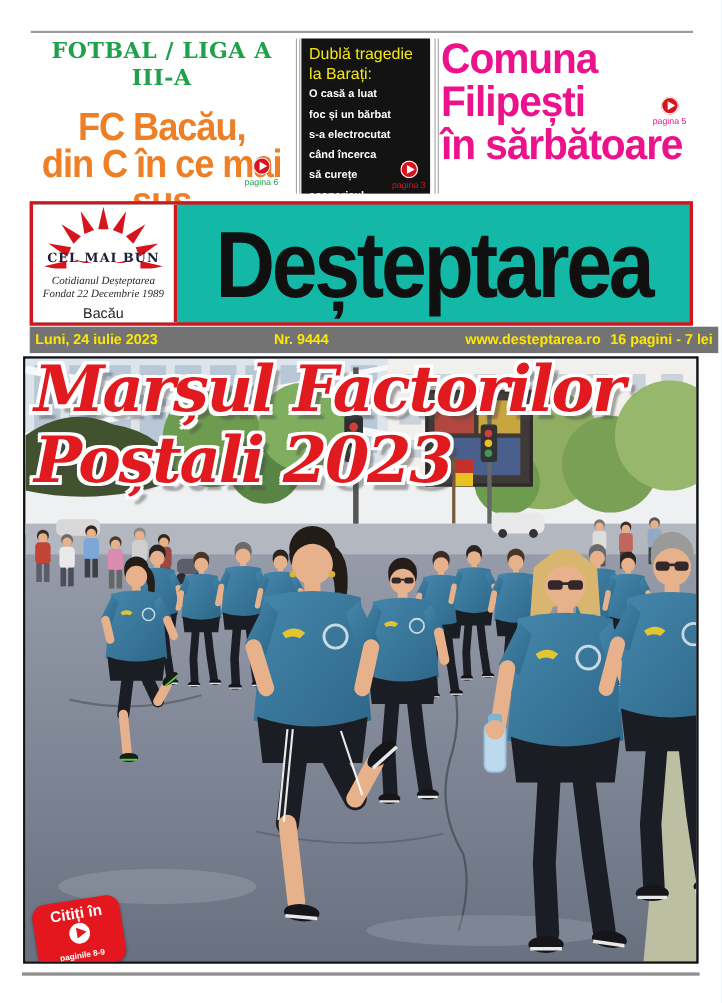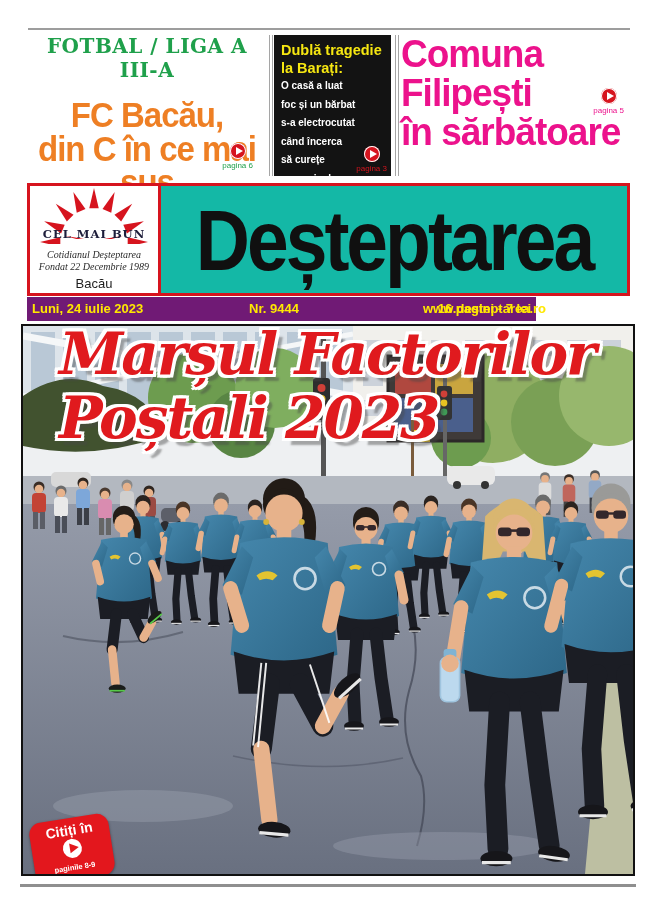--- a/index.html
+++ b/index.html
@@ -11,21 +11,21 @@
   .col-football{position:absolute;left:0;top:0;width:240px;height:146px;text-align:center;}
   .kicker{display:block;margin-top:1px;font-family:"DejaVu Serif",serif;font-weight:bold;
           font-size:20px;color:#1fa04b;letter-spacing:.5px;}
   .fc-title{display:inline-block;margin-top:16px;color:#ee7f24;font-weight:bold;
             font-size:33px;line-height:31px;letter-spacing:-1px;transform:scaleY(1.08);
             transform-origin:top center;}
   .vdiv{position:absolute;top:2px;height:141px;width:0;border-left:4px double #a5a5a5;}
   .vdiv1{left:242px;} .vdiv2{left:368px;}
   .col-tragedy{position:absolute;left:247px;top:2px;width:117px;height:141px;background:#131313;
                box-sizing:border-box;padding:6px 6px 4px 7px;}
-  .trag-title div{color:#f6e711;font-weight:bold;font-size:14.5px;line-height:18px;}
+  .trag-title div{color:#f6e711;font-weight:normal;font-size:14.5px;line-height:18px;}
   .trag-body div{color:#ffffff;font-weight:bold;font-size:10px;line-height:18.5px;}
   .col-filipesti{position:absolute;left:374px;top:0;width:229px;height:146px;}
   .fil-line{display:block;color:#ec128c;font-weight:bold;font-size:37px;line-height:39px;
             letter-spacing:-1px;transform:scaleY(1.05);transform-origin:left top;}
   
   .pref{position:absolute;text-align:center;line-height:0;}
   .play-icon{display:inline-block;width:16px;height:16px;background:#d6141e;border-radius:50%;
              position:relative;box-shadow:0 0 0 1px #fff inset;}
   .play-icon::after{content:"";position:absolute;left:6px;top:4px;border-left:7px solid #fff;
              border-top:4px solid transparent;border-bottom:4px solid transparent;}
@@ -39,33 +39,33 @@
   .logo-panel{position:absolute;left:0;top:0;width:131px;height:107px;background:#fff;
               border-right:3px solid #d6141e;box-sizing:border-box;text-align:center;}
   .logo-tagline{font-family:Liberation Serif, serif;font-style:italic;font-size:10px;
                 line-height:12px;color:#2a2a2a;margin-top:1px;}
   .logo-city{font-family:Liberation Sans, sans-serif;font-size:13px;color:#1d1d1d;margin-top:3px;}
   .mast-title-wrap{position:absolute;left:131px;right:0;top:0;height:107px;display:flex;
                    align-items:center;justify-content:center;overflow:hidden;}
   .mast-title{font-weight:bold;font-size:75px;letter-spacing:-3px;color:#101010;
               transform:scaleY(1.14);transform-origin:center;}
   
-  .info-bar{position:absolute;left:27px;top:297px;width:509px;height:24px;background:#701a75;}
+  .info-bar{position:absolute;left:27px;top:297px;width:626px;height:24px;background:#737373;}
   .info-bar span{position:absolute;top:4px;color:#ffe800;font-weight:bold;font-size:13px;}
   .ib-date{left:5px;} .ib-issue{left:222px;} .ib-web{left:396px;} .ib-price{right:5px;}
   
   .photo{position:absolute;left:21px;top:324px;width:614px;height:552px;border:2px solid #111;
          box-sizing:border-box;overflow:hidden;background:#8d93a1;}
   .photo svg{position:absolute;left:0;top:0;}
   .headline{position:absolute;left:8px;top:-4px;z-index:3;font-family:"DejaVu Serif",serif;
             font-style:italic;font-weight:bold;font-size:58px;line-height:64px;
             letter-spacing:-2px;color:#e01a1e;white-space:nowrap;
             text-shadow:-3px -3px 0 #fff,3px -3px 0 #fff,-3px 3px 0 #fff,3px 3px 0 #fff,
                         -3px 0 0 #fff,3px 0 0 #fff,0 -3px 0 #fff,0 3px 0 #fff,
-                        6px 7px 2px rgba(70,70,70,.45);margin-left:28px;}
+                        6px 7px 2px rgba(70,70,70,.45);}
   .badge{position:absolute;left:9px;top:492px;width:80px;height:62px;background:#e3171d;
          border-radius:12px;transform:rotate(-9deg);z-index:4;text-align:center;
          box-shadow:0 1px 3px rgba(0,0,0,.4);}
   .badge-line1{display:block;margin-top:4px;color:#fff;font-weight:bold;font-size:14px;}
   .badge-play{display:inline-block;width:19px;height:19px;background:#fff;border-radius:50%;
               position:relative;margin-top:1px;}
   .badge-play::after{content:"";position:absolute;left:7px;top:4px;border-left:9px solid #e3171d;
               border-top:5.5px solid transparent;border-bottom:5.5px solid transparent;}
   .badge-line2{display:block;margin-top:1px;color:#fff;font-weight:bold;font-size:7.5px;}
   .bottom-rule{position:absolute;left:20px;top:884px;width:616px;height:3px;background:#8f8f8f;}

